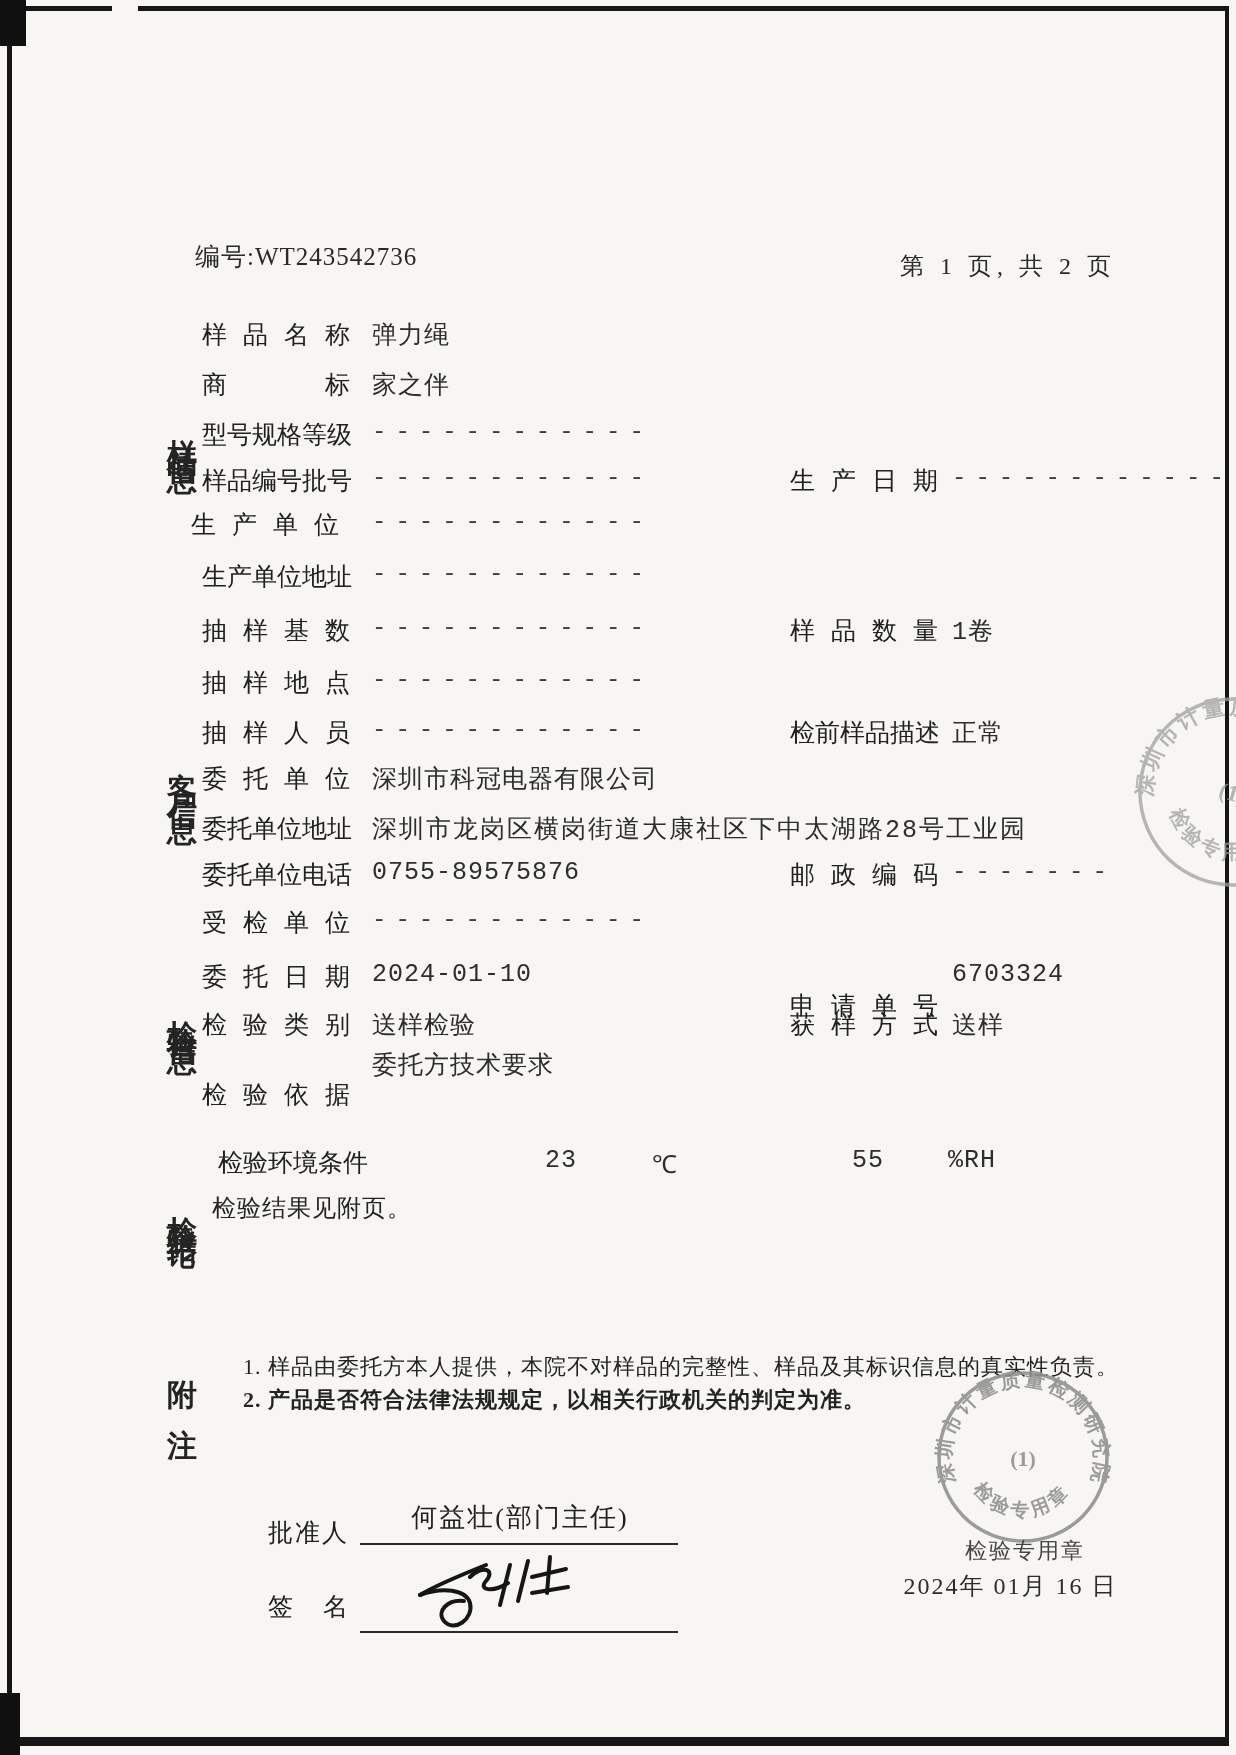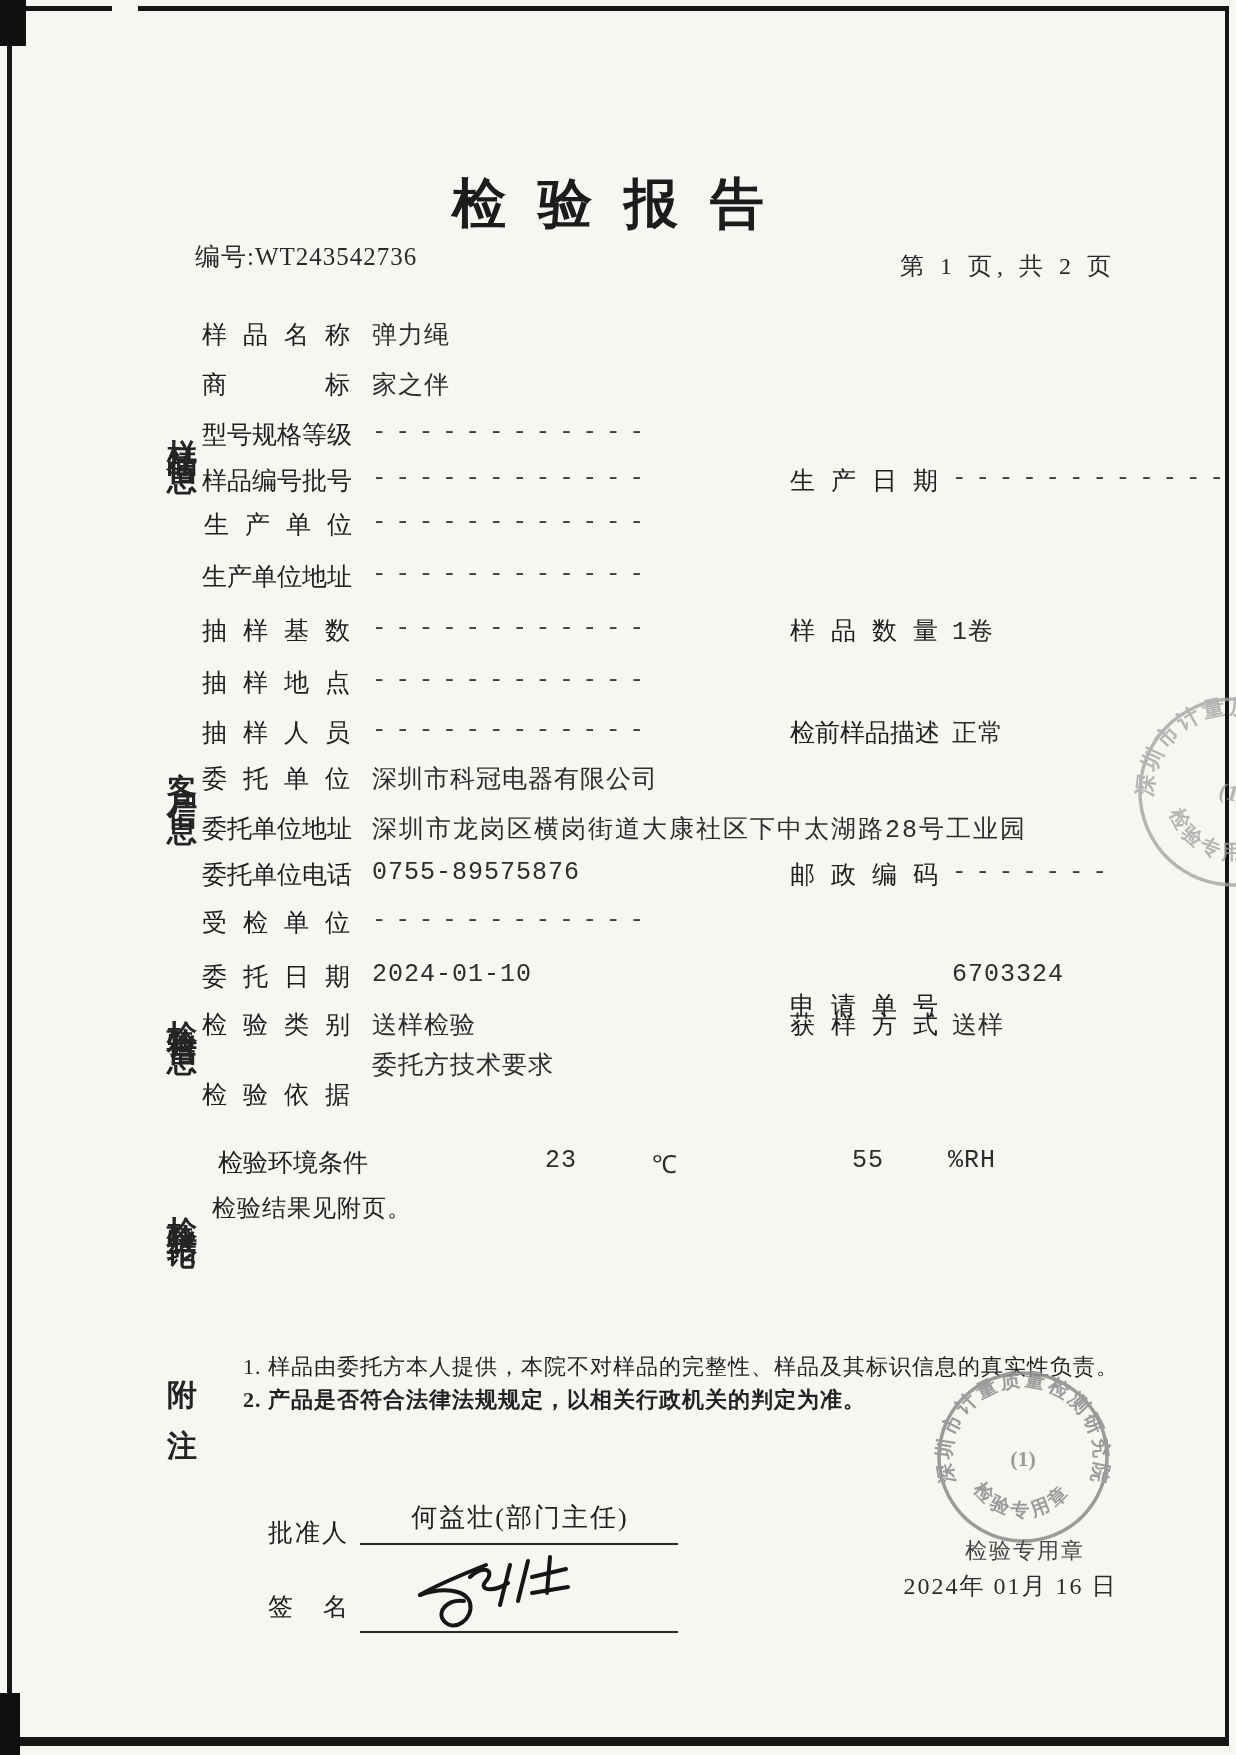--- a/index.html
+++ b/index.html
@@ -42,21 +42,20 @@
 </head>
 <body>
 
 <div class="page">
 
   <div class="frame"></div>
   <div class="corner" style="left:0;top:0;width:26px;height:46px;"></div>
   <div class="corner" style="left:0;bottom:0;width:20px;height:62px;"></div>
   <div class="notch" style="left:112px;top:0;width:26px;height:13px;"></div>
 
-  <div class="title">检验报告</div>
   <div class="report-no">
     <span>编号:</span><span>WT243542736</span>
   </div>
   <div class="page-info">第 1 页, 共 2 页</div>
 
   <div class="vlabel" style="top:415px;letter-spacing:8px;">样品信息</div>
   <div class="vlabel" style="top:748px;letter-spacing:14px;">客户信息</div>
   <div class="vlabel" style="top:996px;letter-spacing:8px;">检验信息</div>
   <div class="vlabel" style="top:1192px;letter-spacing:8px;">检验结论</div>
   <div class="vlabel" style="top:1356px;letter-spacing:48px;">附注</div>
@@ -68,21 +67,21 @@
   <span class="fvalue" style="left:372px;top:368px;">家之伴</span>
 
   <span class="flabel" style="left:202px;top:418px;">型号规格等级</span>
   <span class="fvalue dashes" style="left:372px;top:418px;">------------</span>
 
   <span class="flabel" style="left:202px;top:464px;">样品编号批号</span>
   <span class="fvalue dashes" style="left:372px;top:464px;">------------</span>
   <span class="flabel" style="left:790px;top:464px;">生产日期</span>
   <span class="fvalue dashes" style="left:952px;top:464px;">------------</span>
 
-  <span class="flabel" style="left:204px;top:508px;">生产单位</span>
+  <span class="flabel" style="left:191px;top:508px;">生产单位</span>
   <span class="fvalue dashes" style="left:372px;top:508px;">------------</span>
 
   <span class="flabel" style="left:202px;top:560px;">生产单位地址</span>
   <span class="fvalue dashes" style="left:372px;top:560px;">------------</span>
 
   <span class="flabel" style="left:202px;top:614px;">抽样基数</span>
   <span class="fvalue dashes" style="left:372px;top:614px;">------------</span>
   <span class="flabel" style="left:790px;top:614px;">样品数量</span>
   <span class="fvalue" style="left:952px;top:614px;">1卷</span>
 

